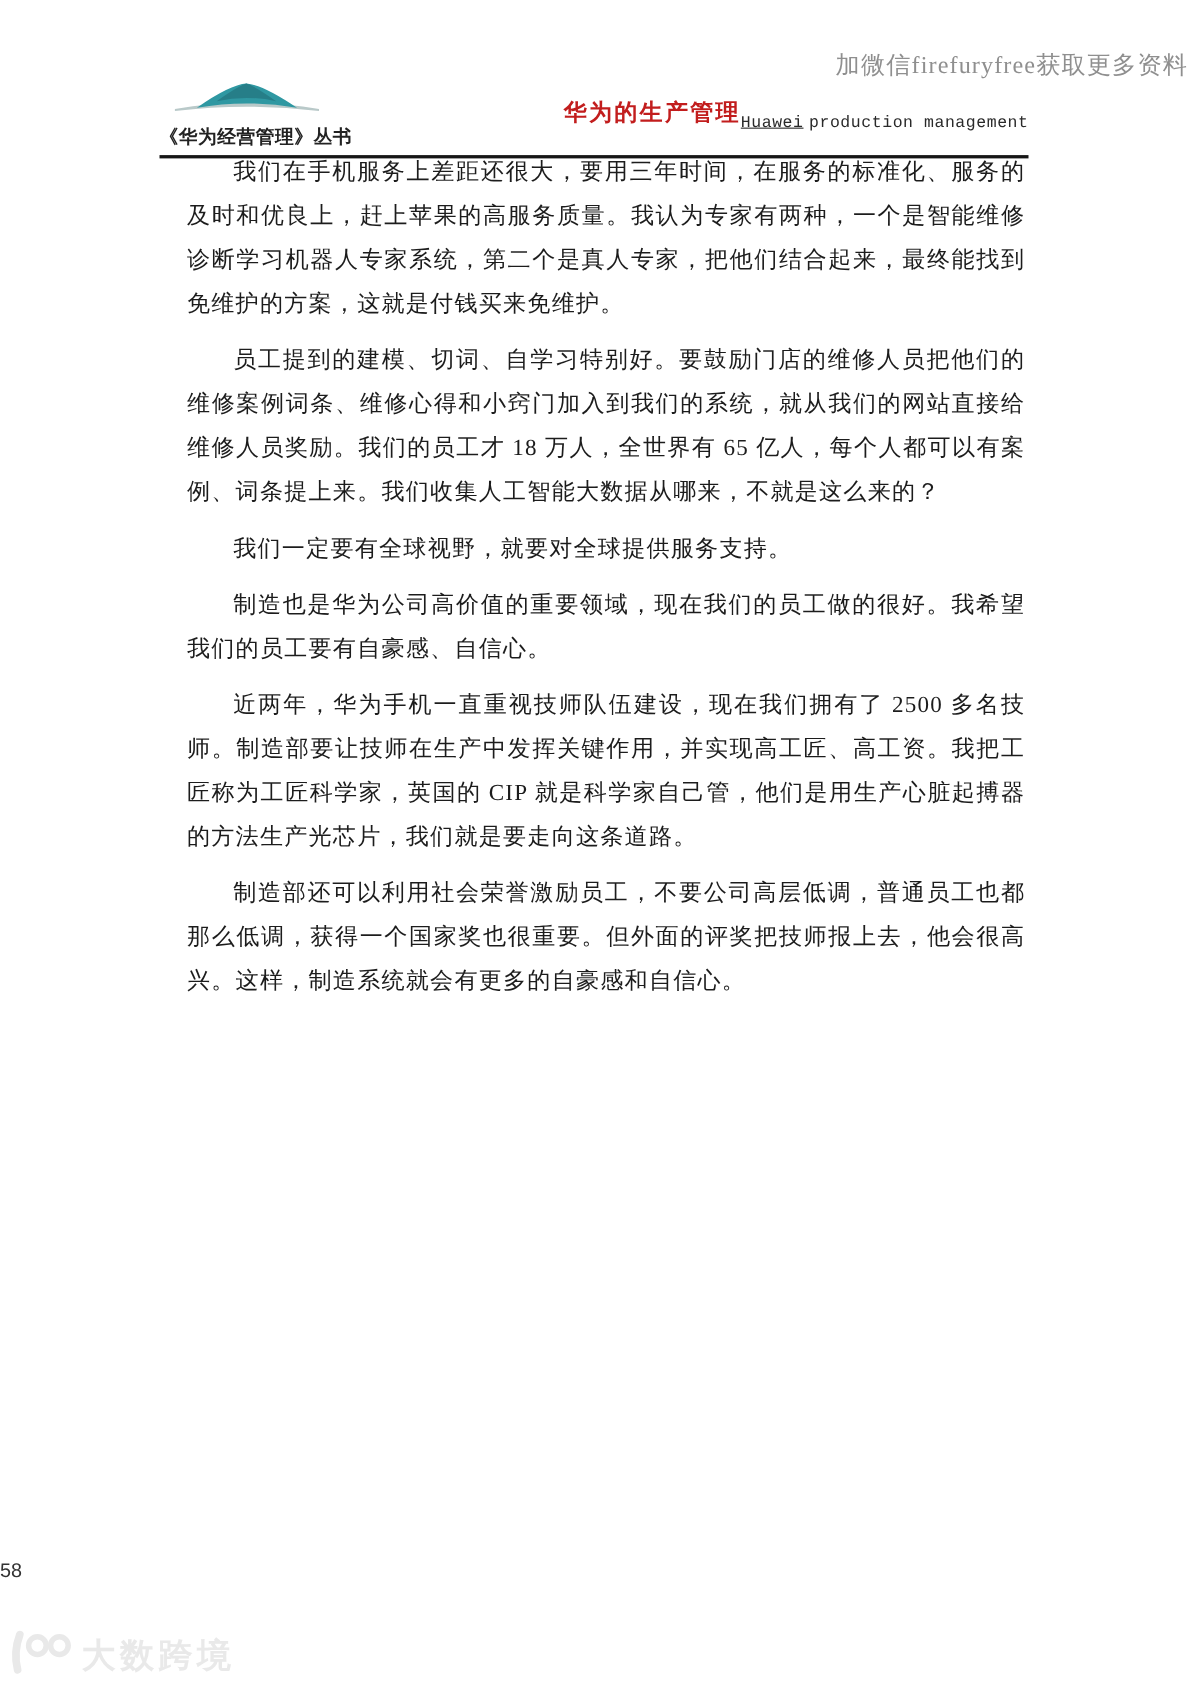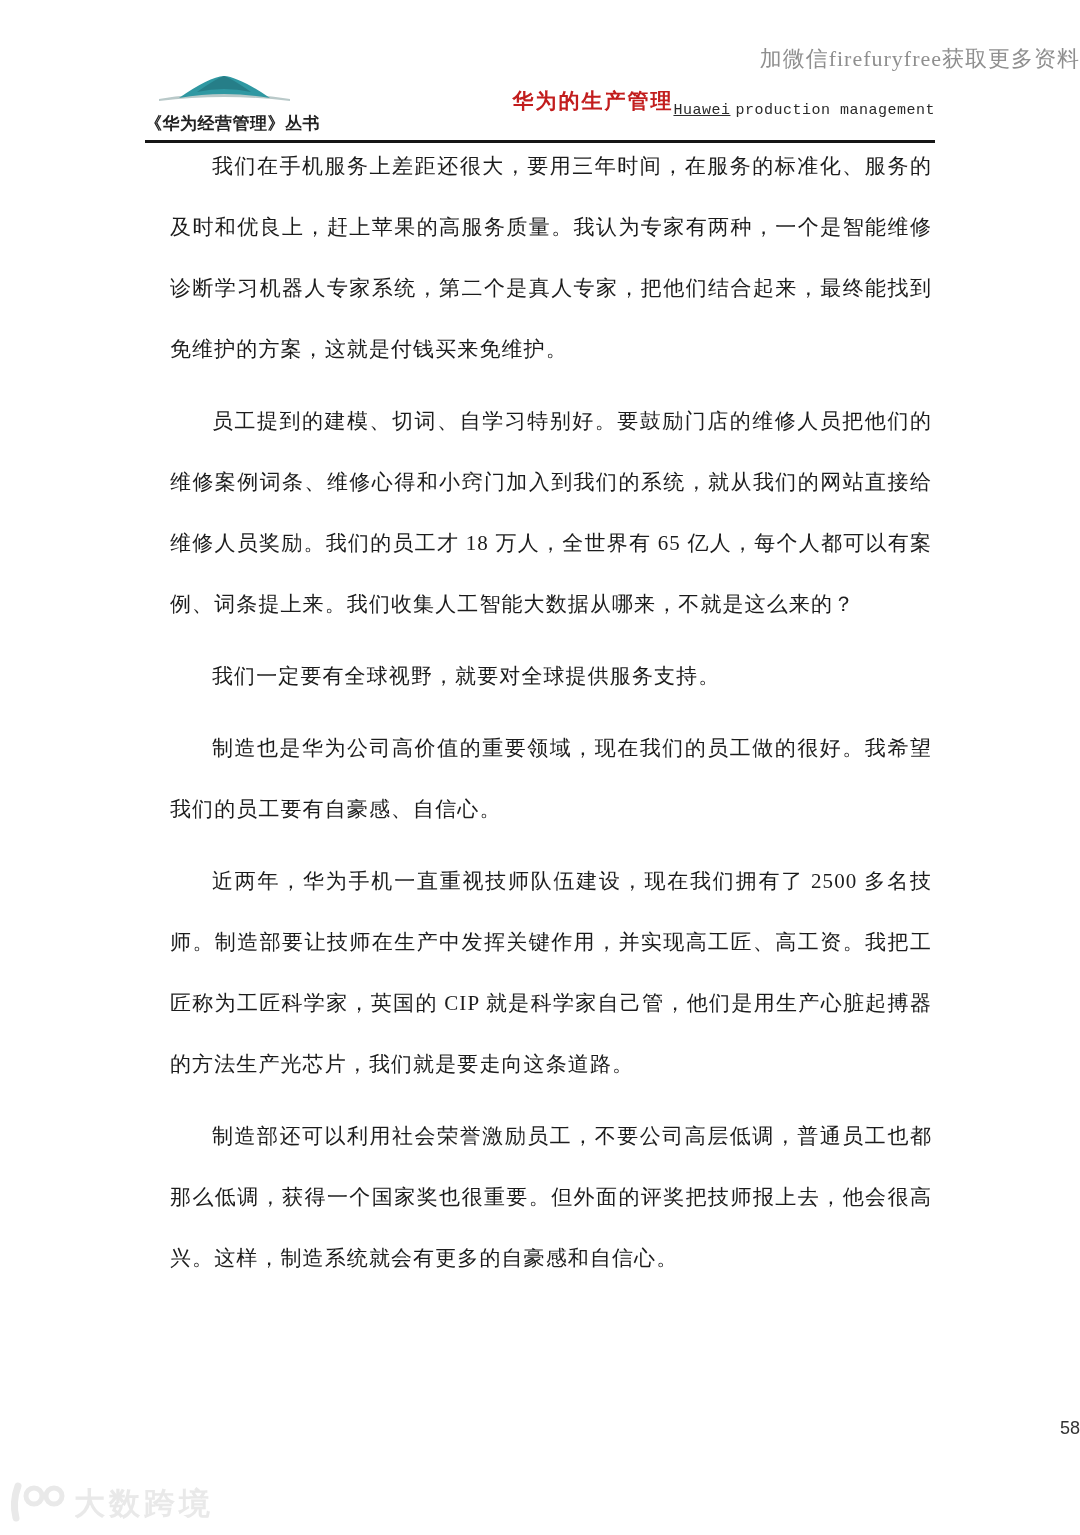--- a/index.html
+++ b/index.html
@@ -47,41 +47,41 @@
     font-family:"Liberation Mono","DejaVu Sans Mono",monospace;
     font-size:15px;color:#2a2a2a;letter-spacing:0.5px;
   }
   .book-subtitle .u{text-decoration:underline;}
   .book-subtitle .rest{margin-left:5px;}
   .content{
     position:absolute;top:136px;left:170px;width:762px;
   }
   .content p{
     margin:0 0 11px 0;
-    font-size:21px;line-height:61px;
+    font-size:21px;line-height:40px;
     letter-spacing:1.1px;
     text-align:justify;text-indent:2em;
     color:#1c1c1c;
   }
   .section-heading{
     display:flex;align-items:baseline;
     margin:20px 0 30px -8px;
   }
   .section-number{
     font-family:"Liberation Serif","DejaVu Serif",serif;
     font-size:31px;color:#111;letter-spacing:1px;
   }
   .section-title{
     font-family:"Liberation Sans","DejaVu Sans",sans-serif;
     font-weight:bold;font-size:29px;color:#111;
     margin-left:26px;letter-spacing:2px;
   }
   .page-number{
     position:absolute;top:1418px;left:0;width:100%;
-    text-align:right;
+    text-align:left;
     font-family:"Liberation Sans","DejaVu Sans",sans-serif;
     font-size:18px;color:#333;
   }
   .watermark-bottom{
     position:absolute;left:8px;top:1480px;
     display:flex;align-items:center;
     color:var(--faint-gray);
   }
   .watermark-bottom-text{
     font-family:"Liberation Sans","DejaVu Sans",sans-serif;

